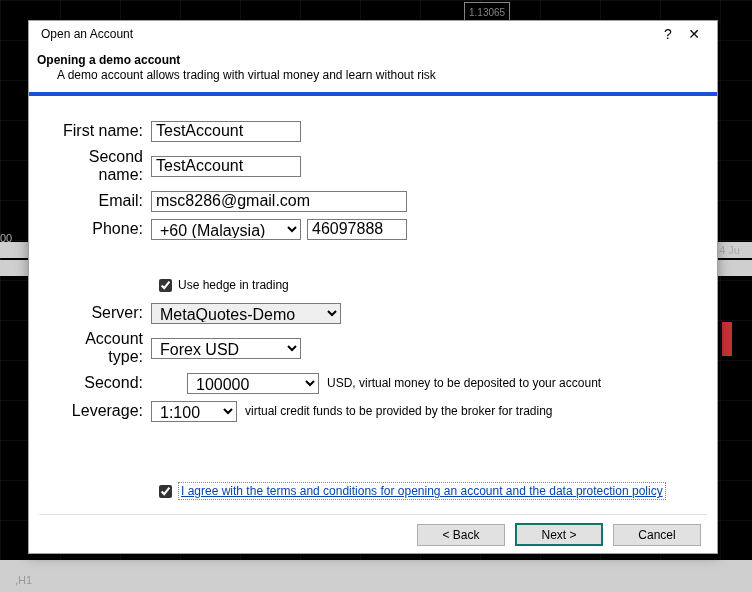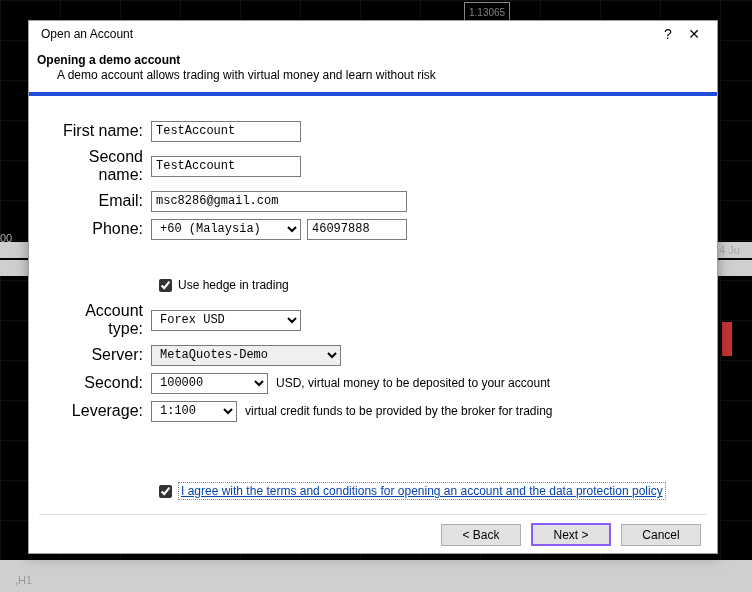--- a/index.html
+++ b/index.html
@@ -110,31 +110,31 @@
   .label {
     width: 92px;
     text-align: right;
     padding-right: 8px;
     font-size: 16px;
   }
   input.txt, select.sel {
     height: 21px;
     border: 1px solid #7a7a7a;
     padding: 1px 4px;
-    font-family: Liberation Mono, monospace;
-    font-size: 12px;
+    font-family: Liberation Sans, sans-serif;
+    font-size: 16px;
     background: #fff;
   }
   input[type="checkbox"] {
     width: 13px; height: 13px;
     margin: 0 6px 0 0;
     accent-color: #333;
   }
   .w150 { width: 150px; }
-  .w110 { width: 117px; }
+  .w110 { width: 132px; margin-left: 36px; }
   .w256 { width: 256px; }
   .w190 { width: 190px; }
   .w86  { width: 86px; }
   .hint {
     margin-left: 8px;
     font-size: 12px;
   }
   .chk-row {
     display: flex;
     align-items: center;
@@ -161,29 +161,29 @@
     justify-content: flex-end;
     padding-right: 16px;
     gap: 10px;
   }
   .hr {
     height: 1px;
     background: #e0e0e0;
     margin: 4px 10px 0 10px;
   }
   .wbtn {
-    width: 80px; height: 22px;
+    width: 88px; height: 22px;
     background: #e1e1e1;
     border: 1px solid #adadad;
     font-family: inherit;
     font-size: 12px;
     cursor: pointer;
   }
   .wbtn.primary {
-    border: 2px solid #8b5cf6;
+    border: 2px solid #0f766e;
     height: 23px;
   }
   select.sel {
     background: #fff;
     appearance: auto;
   }
   select.sel.grey {
     background: #efefef;
   }
 </style>
@@ -240,30 +240,30 @@
       <span style="width:6px"></span>
       <input class="txt" style="width: 100px;" value="46097888">
     </div>
 
     <div class="chk-row gap row">
       <input type="checkbox" checked="" style="">
       <span>Use hedge in trading</span>
     </div>
 
     <div class="row">
+      <span class="label">Server:</span>
+      <select class="sel grey w190">
+        <option>MetaQuotes-Demo</option>
+      </select>
+    </div>
+
+    <div class="row">
       <span class="label">Account type:</span>
       <select class="sel w150">
         <option>Forex USD</option>
-      </select>
-    </div>
-
-    <div class="row">
-      <span class="label">Server:</span>
-      <select class="sel grey w190">
-        <option>MetaQuotes-Demo</option>
       </select>
     </div>
 
     <div class="row">
       <span class="label">Second:</span>
       <select class="sel w110">
         <option>100000</option>
       </select>
       <span class="hint">USD, virtual money to be deposited to your account</span>
     </div>

